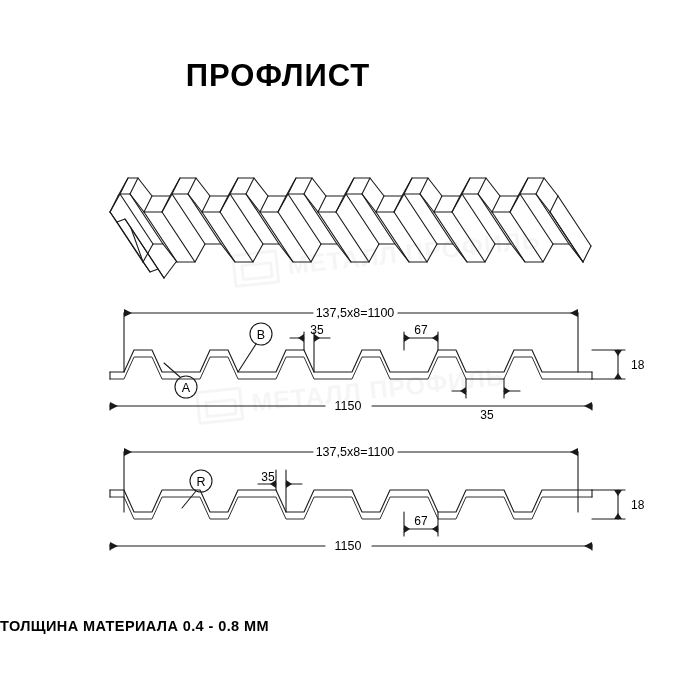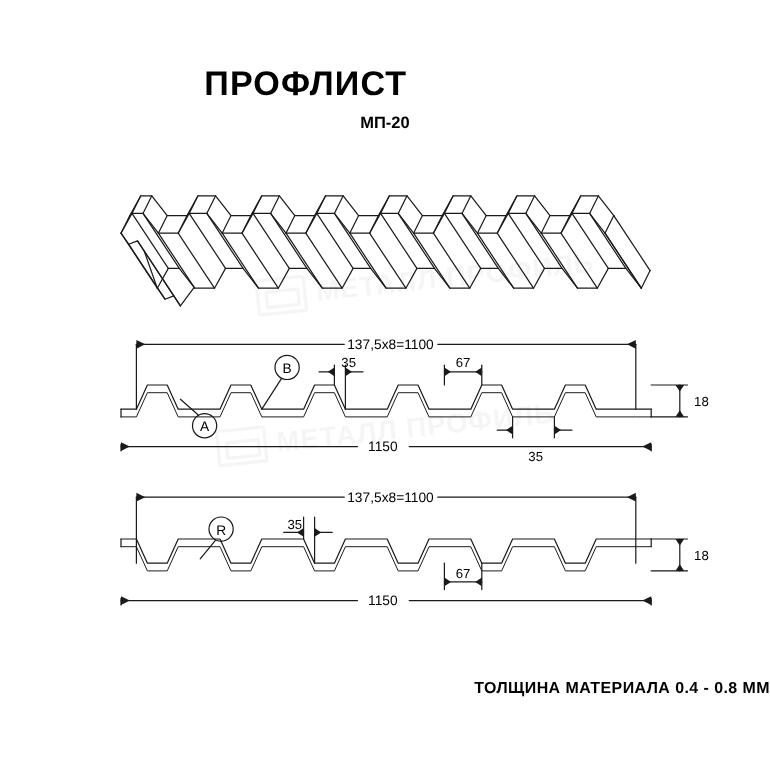--- a/index.html
+++ b/index.html
@@ -38,21 +38,21 @@
     text-align: center;
     font-size: 15px;
     font-weight: bold;
     color: #000;
   }
   .footer-note {
     position: absolute;
     top: 618px;
     left: 0;
     width: 700px;
-    text-align: right;
+    text-align: left;
     font-size: 14.5px;
     font-weight: bold;
     letter-spacing: 0.4px;
     color: #000;
   }
   svg {
     position: absolute;
     top: 0;
     left: 0;
   }
@@ -87,21 +87,20 @@
     border: 3px solid #c9c9c9;
     border-radius: 2px;
   }
 </style>
 </head>
 <body>
 
 <div class="page">
 
   <div class="title">ПРОФЛИСТ</div>
-  <div class="subtitle">МП-20</div>
 
   <div class="wm wm1">
     <div class="wm-row">
       <div class="wm-logo"></div>
       <div class="wm-text">МЕТАЛЛ ПРОФИЛЬ</div>
     </div>
   </div>
   <div class="wm wm2">
     <div class="wm-row">
       <div class="wm-logo"></div>

